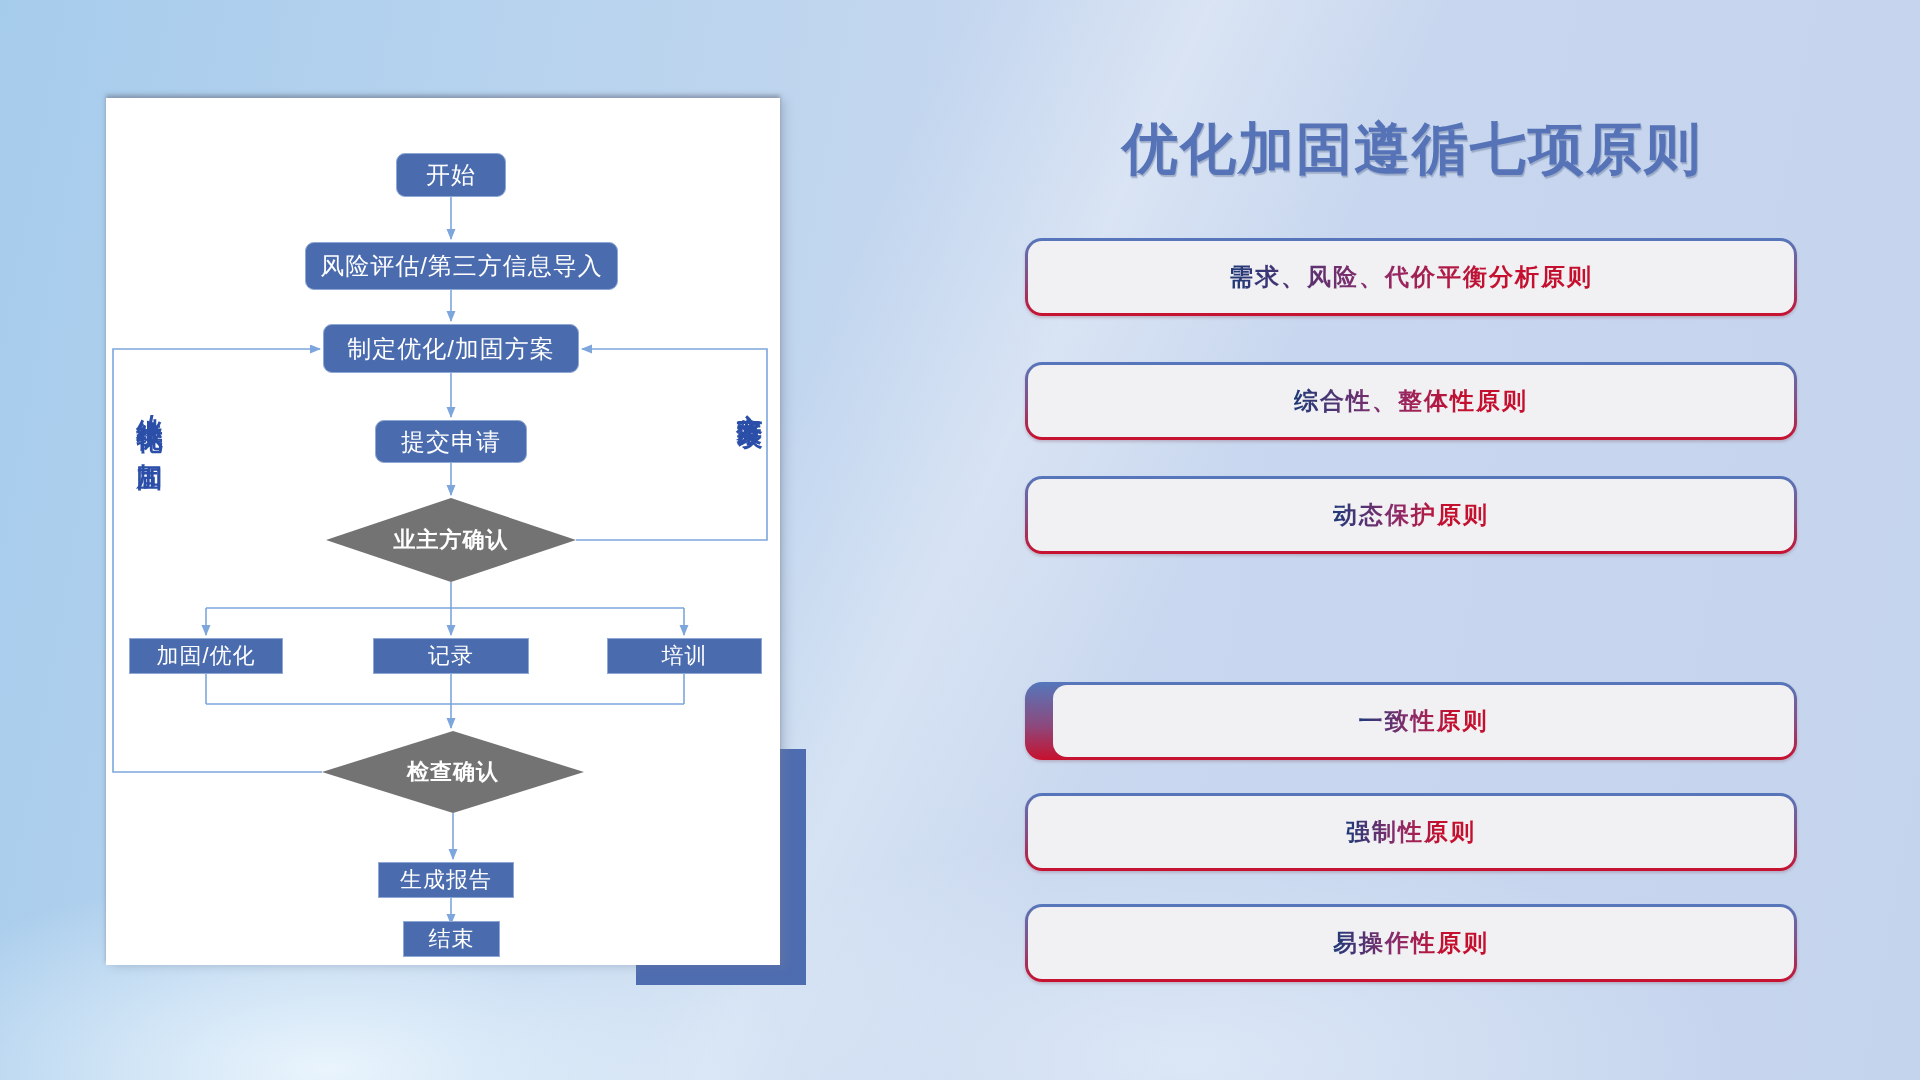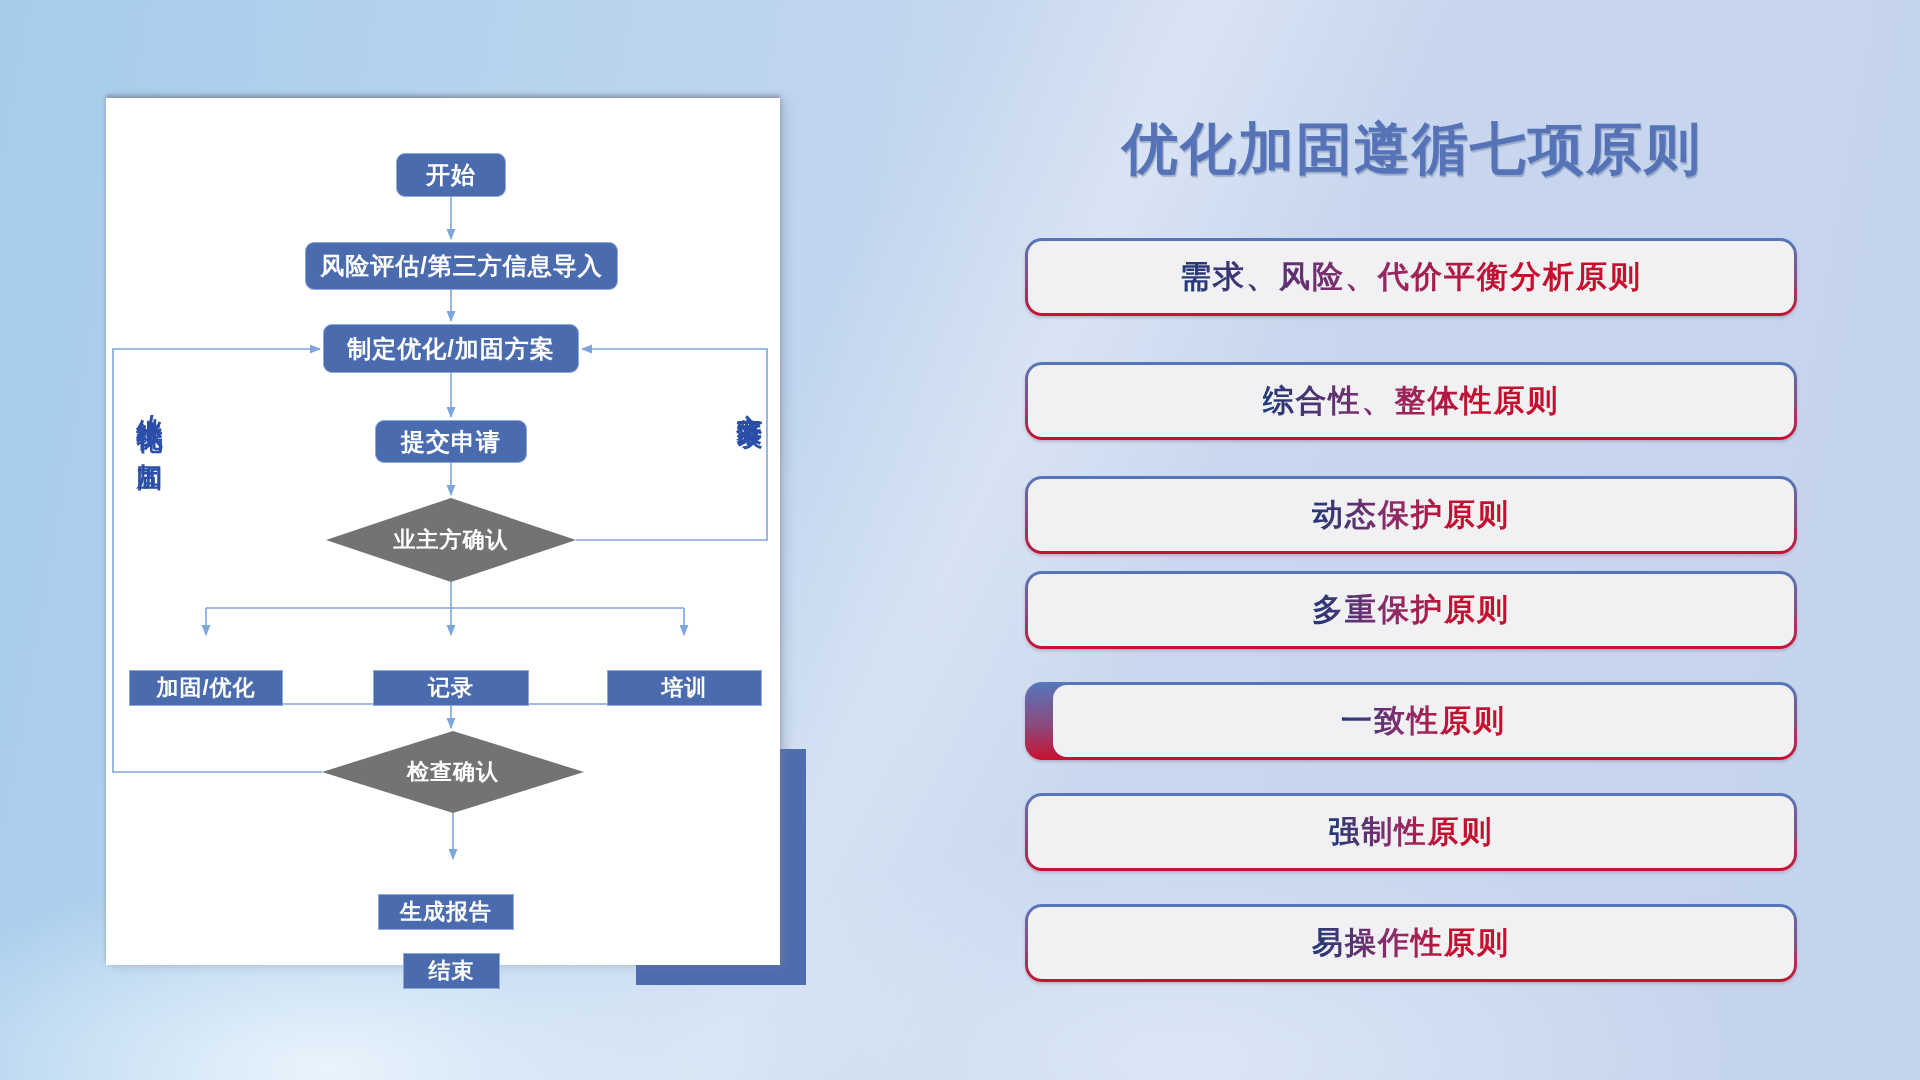--- a/index.html
+++ b/index.html
@@ -23,24 +23,24 @@
   .card{
     position:absolute;left:106px;top:98px;width:674px;height:867px;
     background:#ffffff;
     box-shadow:0 -3px 4px rgba(105,112,135,.55), 6px 2px 9px rgba(125,135,160,.30);
   }
   .connectors{position:absolute;left:0;top:0;}
 
   .fnode{
     position:absolute;display:flex;align-items:center;justify-content:center;
     background:#4a6bae;border:1px solid #8fa9d6;border-radius:9px;
-    color:#ffffff;font-weight:700;font-size:24px;letter-spacing:1px;
+    color:#ffffff;font-weight:400;font-size:24px;letter-spacing:1px;
     box-sizing:border-box;white-space:nowrap;
   }
-  .fnode.small{font-size:22px;border-radius:0;margin-top:32px;}
+  .fnode.small{font-size:22px;border-radius:0;}
   .fdiamond{
     position:absolute;display:flex;align-items:center;justify-content:center;
     background:#737373;
     clip-path:polygon(50% 0,100% 50%,50% 100%,0 50%);
     color:#ffffff;font-weight:700;font-size:22px;letter-spacing:1px;
   }
   .vlabel{
     position:absolute;
     writing-mode:vertical-rl;text-orientation:upright;
     color:#2b4fa8;font-weight:700;font-size:26px;letter-spacing:3px;
@@ -77,21 +77,21 @@
     box-shadow:0 2px 3px rgba(120,60,80,.25);
   }
   .pbox-inner{
     width:100%;height:100%;border-radius:14px;background:#f1f1f3;
     display:flex;align-items:center;justify-content:center;
   }
   .pbox-1{top:238px;} .pbox-2{top:362px;} .pbox-3{top:460px;margin-top:16px;}
   .pbox-4{top:571px;} .pbox-5{top:682px;padding-left:28px;} .pbox-6{top:793px;}
   .pbox-7{top:904px;}
   .grad-text{
-    font-size:31px;font-weight:700;letter-spacing:2px;white-space:nowrap;
+    font-size:24px;font-weight:700;letter-spacing:2px;white-space:nowrap;
     color:#b01030;
     text-decoration:underline;
   }
   @supports ((-webkit-background-clip:text) or (background-clip:text)){
     .grad-text{
       background:linear-gradient(90deg,#1f3a78 0%,#8c2c6b 40%,#c40f2e 72%);
       -webkit-background-clip:text;background-clip:text;color:transparent;
     }
   }
 </style>
@@ -158,25 +158,20 @@
   <div class="pbox pbox-2">
     <div class="pbox-inner">
       <span class="grad-text">综合性、整体性原则</span>
     </div>
   </div>
   <div class="pbox pbox-3">
     <div class="pbox-inner">
       <span class="grad-text">动态保护原则</span>
     </div>
   </div>
-  <div class="pbox pbox-4">
-    <div class="pbox-inner">
-      <span class="grad-text">多重保护原则</span>
-    </div>
-  </div>
   <div class="pbox pbox-5">
     <div class="pbox-inner">
       <span class="grad-text">一致性原则</span>
     </div>
   </div>
   <div class="pbox pbox-6">
     <div class="pbox-inner">
       <span class="grad-text">强制性原则</span>
     </div>
   </div>

